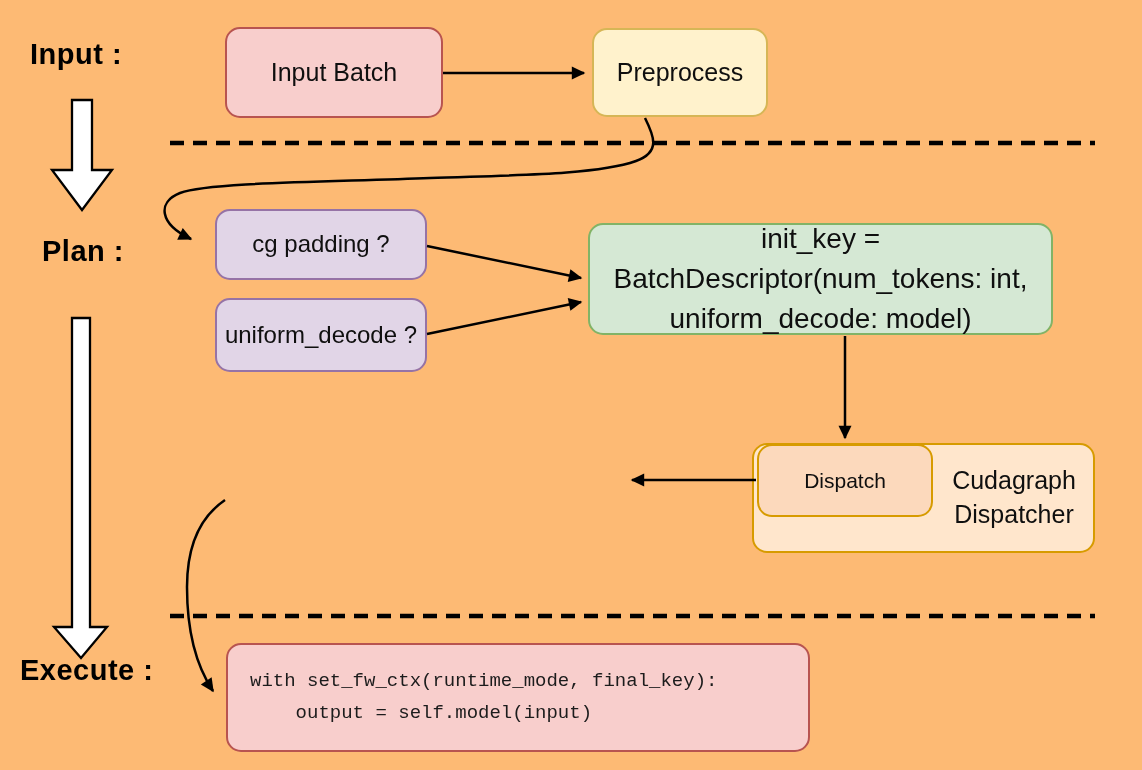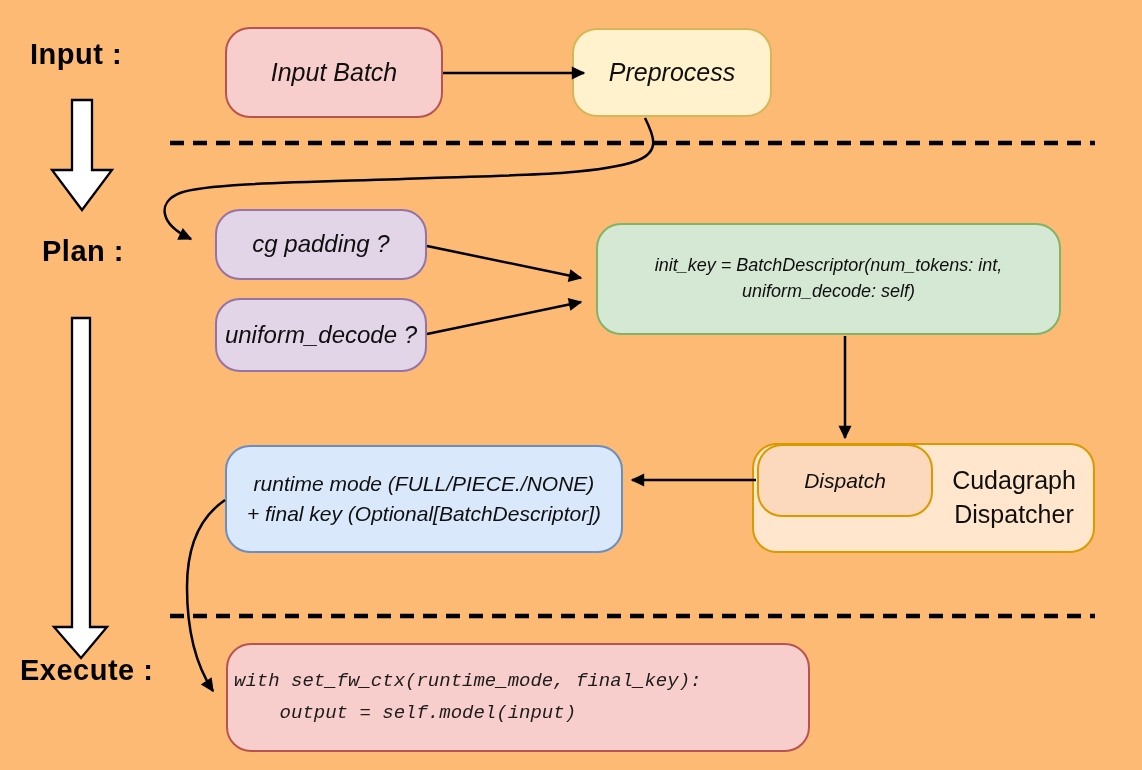--- a/index.html
+++ b/index.html
@@ -5,51 +5,51 @@
   html,body{margin:0;padding:0;background:#ffffff;}
   .canvas{
     position:relative;width:1142px;height:770px;background:#fdba74;overflow:hidden;
     font-family:"Liberation Sans", sans-serif;color:#0f0f0f;
   }
   .stage-label{
     position:absolute;font-weight:bold;font-size:29px;color:#000;letter-spacing:0.5px;
     white-space:pre;
   }
   .node{
-    position:absolute;box-sizing:border-box;border-radius:25px;border:2px solid #6d28d9;
+    position:absolute;box-sizing:border-box;border-radius:15px;border:2px solid #6d28d9;
     display:flex;flex-direction:column;align-items:center;justify-content:center;
-    text-align:center;line-height:1.42;font-style:italic;
+    text-align:center;line-height:1.42;
   }
   .node span{display:block;}
   .node-red{background:#f8cecc;border-color:#b85450;}
   .node-yellow{background:#fff2cc;border-color:#d6b656;}
   .node-purple{background:#e1d5e7;border-color:#9673a6;}
   .node-green{background:#d5e8d4;border-color:#82b366;}
   .node-blue{background:#dae8fc;border-color:#6c8ebf;}
   .node-orange-outer{background:#ffe6cc;border-color:#d79b00;}
   .node-orange-inner{background:#fcd9bc;border-color:#d79b00;}
 
   #node-input-batch{left:225px;top:27px;width:218px;height:91px;font-size:25px;}
-  #node-preprocess{left:572px;top:28px;width:200px;height:89px;font-size:25px;}
+  #node-preprocess{left:592px;top:28px;width:176px;height:89px;font-size:25px;}
   #node-cg-padding{left:215px;top:209px;width:212px;height:71px;font-size:24px;}
   #node-uniform-decode{left:215px;top:298px;width:212px;height:74px;font-size:24px;}
-  #node-init-key{left:588px;top:223px;width:465px;height:112px;font-size:18px;margin-left:8px;}
+  #node-init-key{left:588px;top:223px;width:465px;height:112px;font-size:28px;}
   #node-cudagraph{left:752px;top:443px;width:343px;height:110px;font-size:25px;}
   #cudagraph-label-area{
     position:absolute;left:933px;top:443px;width:162px;height:110px;
     display:flex;align-items:center;justify-content:center;text-align:center;
     font-size:25px;line-height:1.35;
   }
   #node-dispatch{left:757px;top:444px;width:176px;height:73px;font-size:21px;}
   #node-runtime{left:225px;top:445px;width:398px;height:108px;font-size:21px;}
   #node-execute-code{
     left:226px;top:643px;width:584px;height:109px;
     font-family:"Liberation Mono","DejaVu Sans Mono",monospace;
     font-size:19px;line-height:1.65;color:#1c1c1c;
-    align-items:flex-start;justify-content:center;text-align:left;padding:0 6px;
+    align-items:flex-start;justify-content:center;text-align:left;padding:0 22px;
   }
   #node-execute-code span{white-space:pre;}
   svg.overlay{position:absolute;left:0;top:0;pointer-events:none;}
 </style>
 </head>
 <body>
 
 <div class="canvas">
 
   <div class="stage-label" style="left:30px;top:38px;">Input :</div>
@@ -67,34 +67,30 @@
   <div class="node node-purple" id="node-cg-padding">
     <span>cg padding ?</span>
   </div>
 
   <div class="node node-purple" id="node-uniform-decode">
     <span>uniform_decode ?</span>
   </div>
 
   <div class="node node-green" id="node-init-key">
     <span>init_key = BatchDescriptor(num_tokens: int,</span>
-    <span>uniform_decode: self)</span>
+    <span>uniform_decode: model)</span>
   </div>
 
   <div class="node node-orange-outer" id="node-cudagraph"></div>
   <div id="cudagraph-label-area">Cudagraph Dispatcher</div>
 
   <div class="node node-orange-inner" id="node-dispatch">
     <span>Dispatch</span>
   </div>
 
-  <div class="node node-blue" id="node-runtime">
-    <span>runtime mode (FULL/PIECE./NONE)</span>
-    <span>+ final key (Optional[BatchDescriptor])</span>
-  </div>
 
   <div class="node node-red" id="node-execute-code">
     <span>with set_fw_ctx(runtime_mode, final_key):</span>
     <span>    output = self.model(input)</span>
   </div>
 
   <svg class="overlay" width="1142" height="770" viewBox="0 0 1142 770">
     <defs>
       <marker id="arrow" viewBox="0 0 12 12" markerWidth="6.5" markerHeight="6.5" refX="10" refY="6" orient="auto">
         <path d="M1,1.2 L11,6 L1,10.8 Z" fill="#000"></path>

